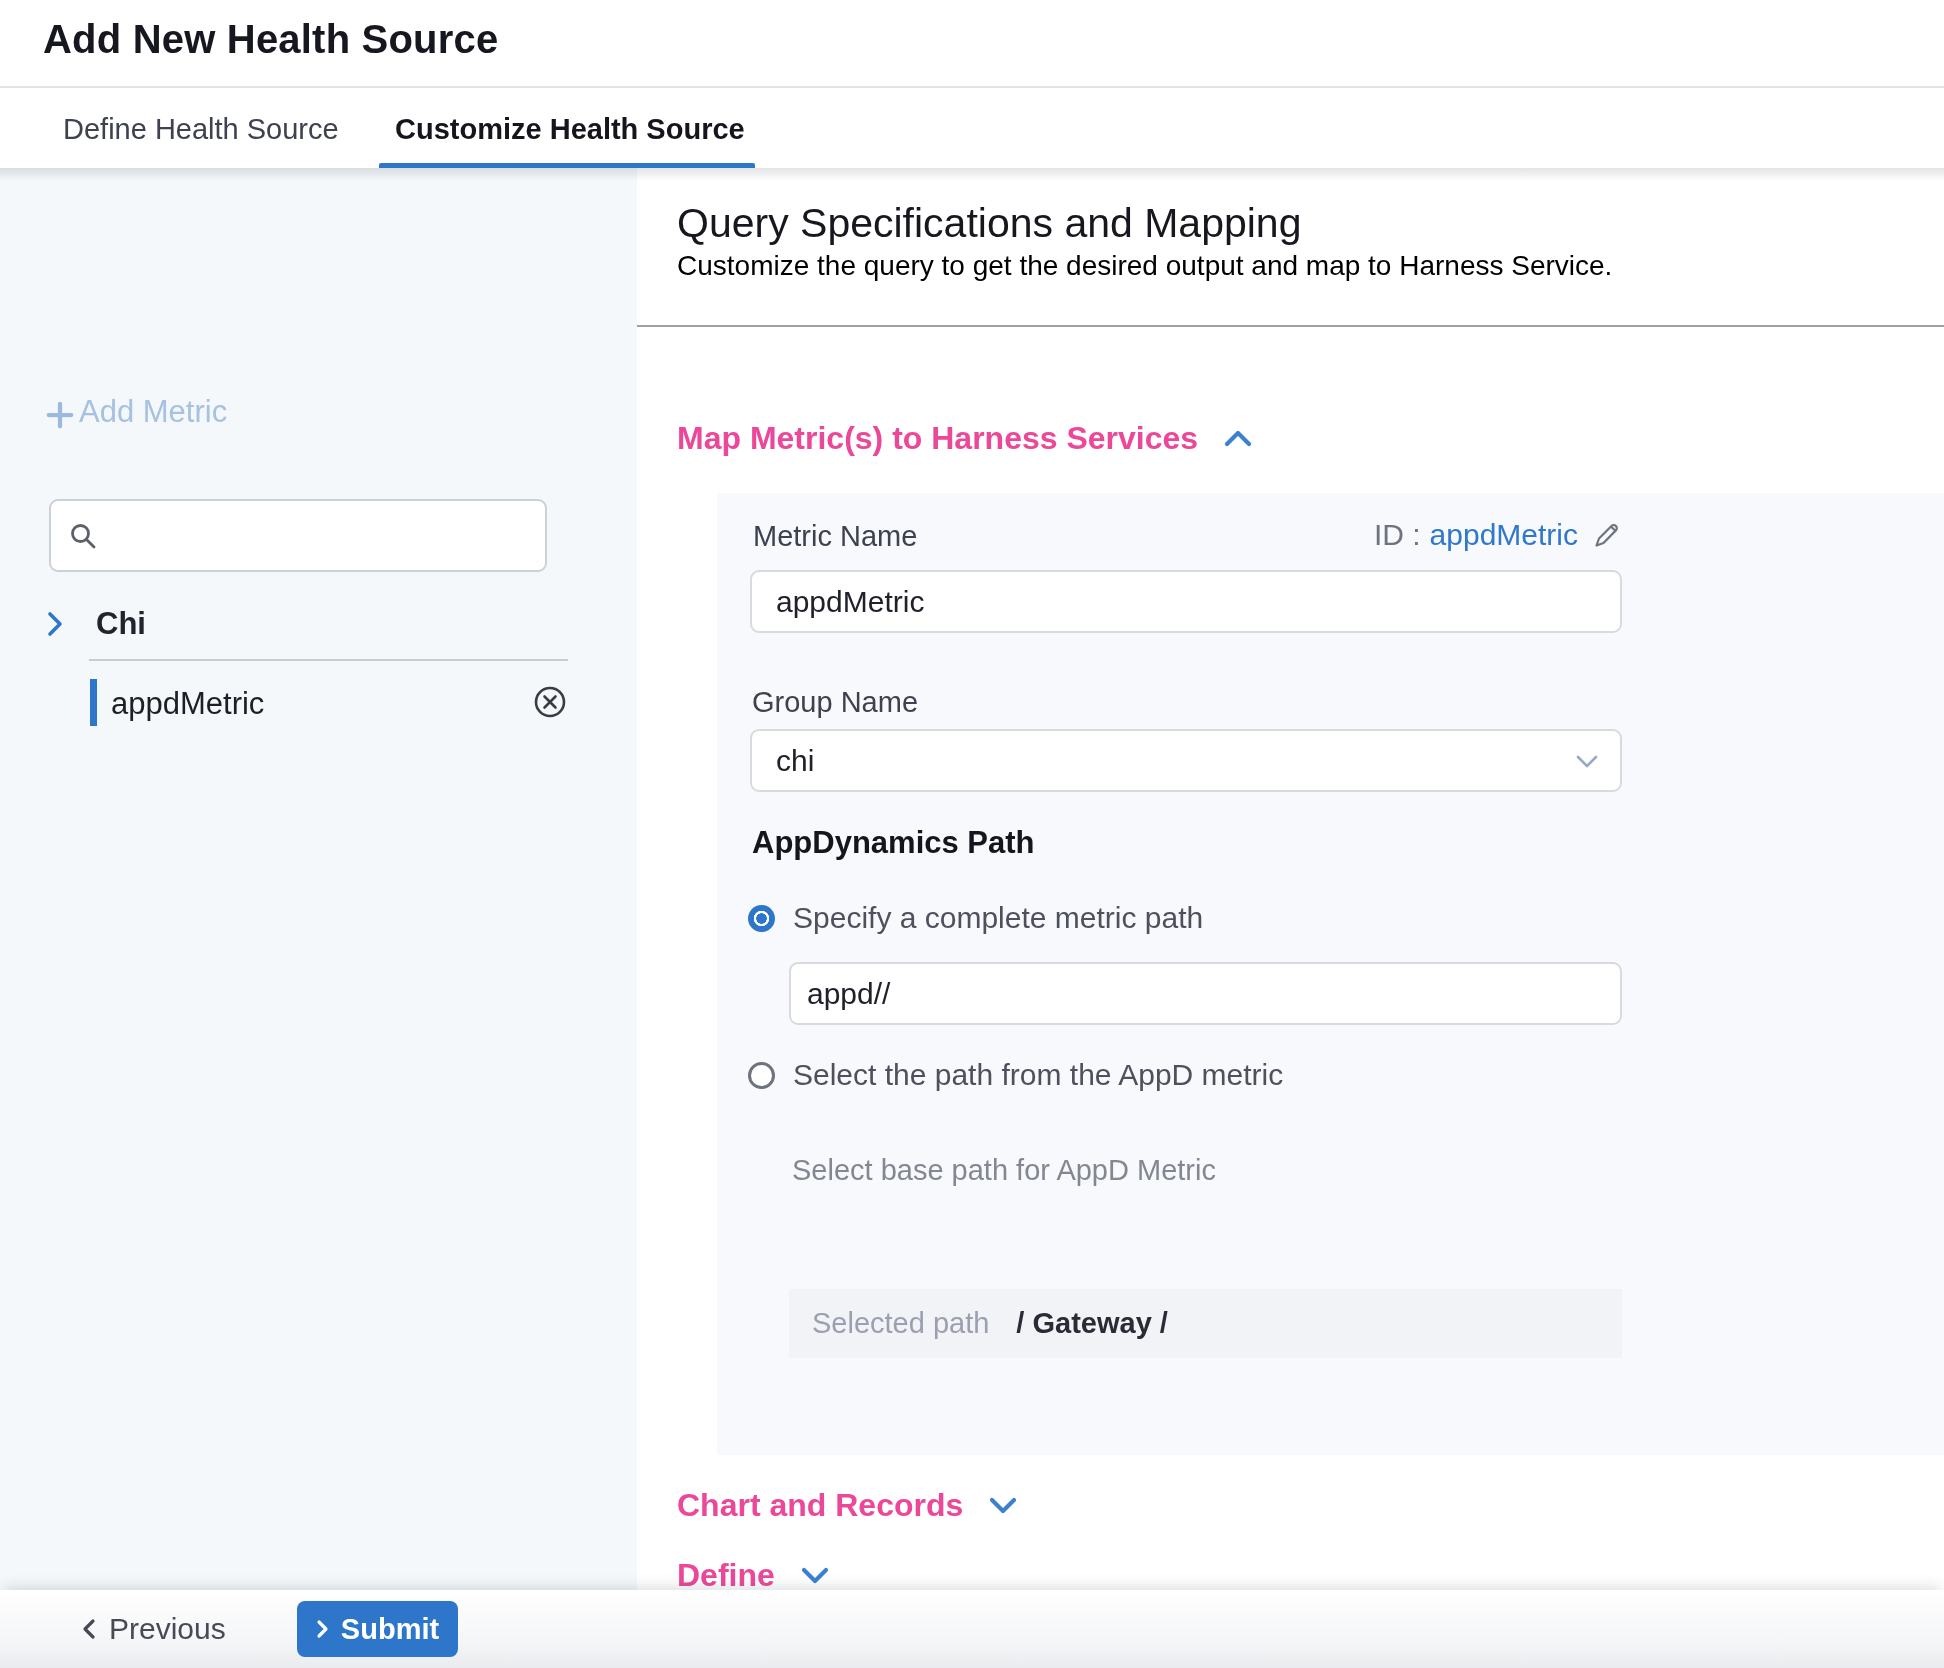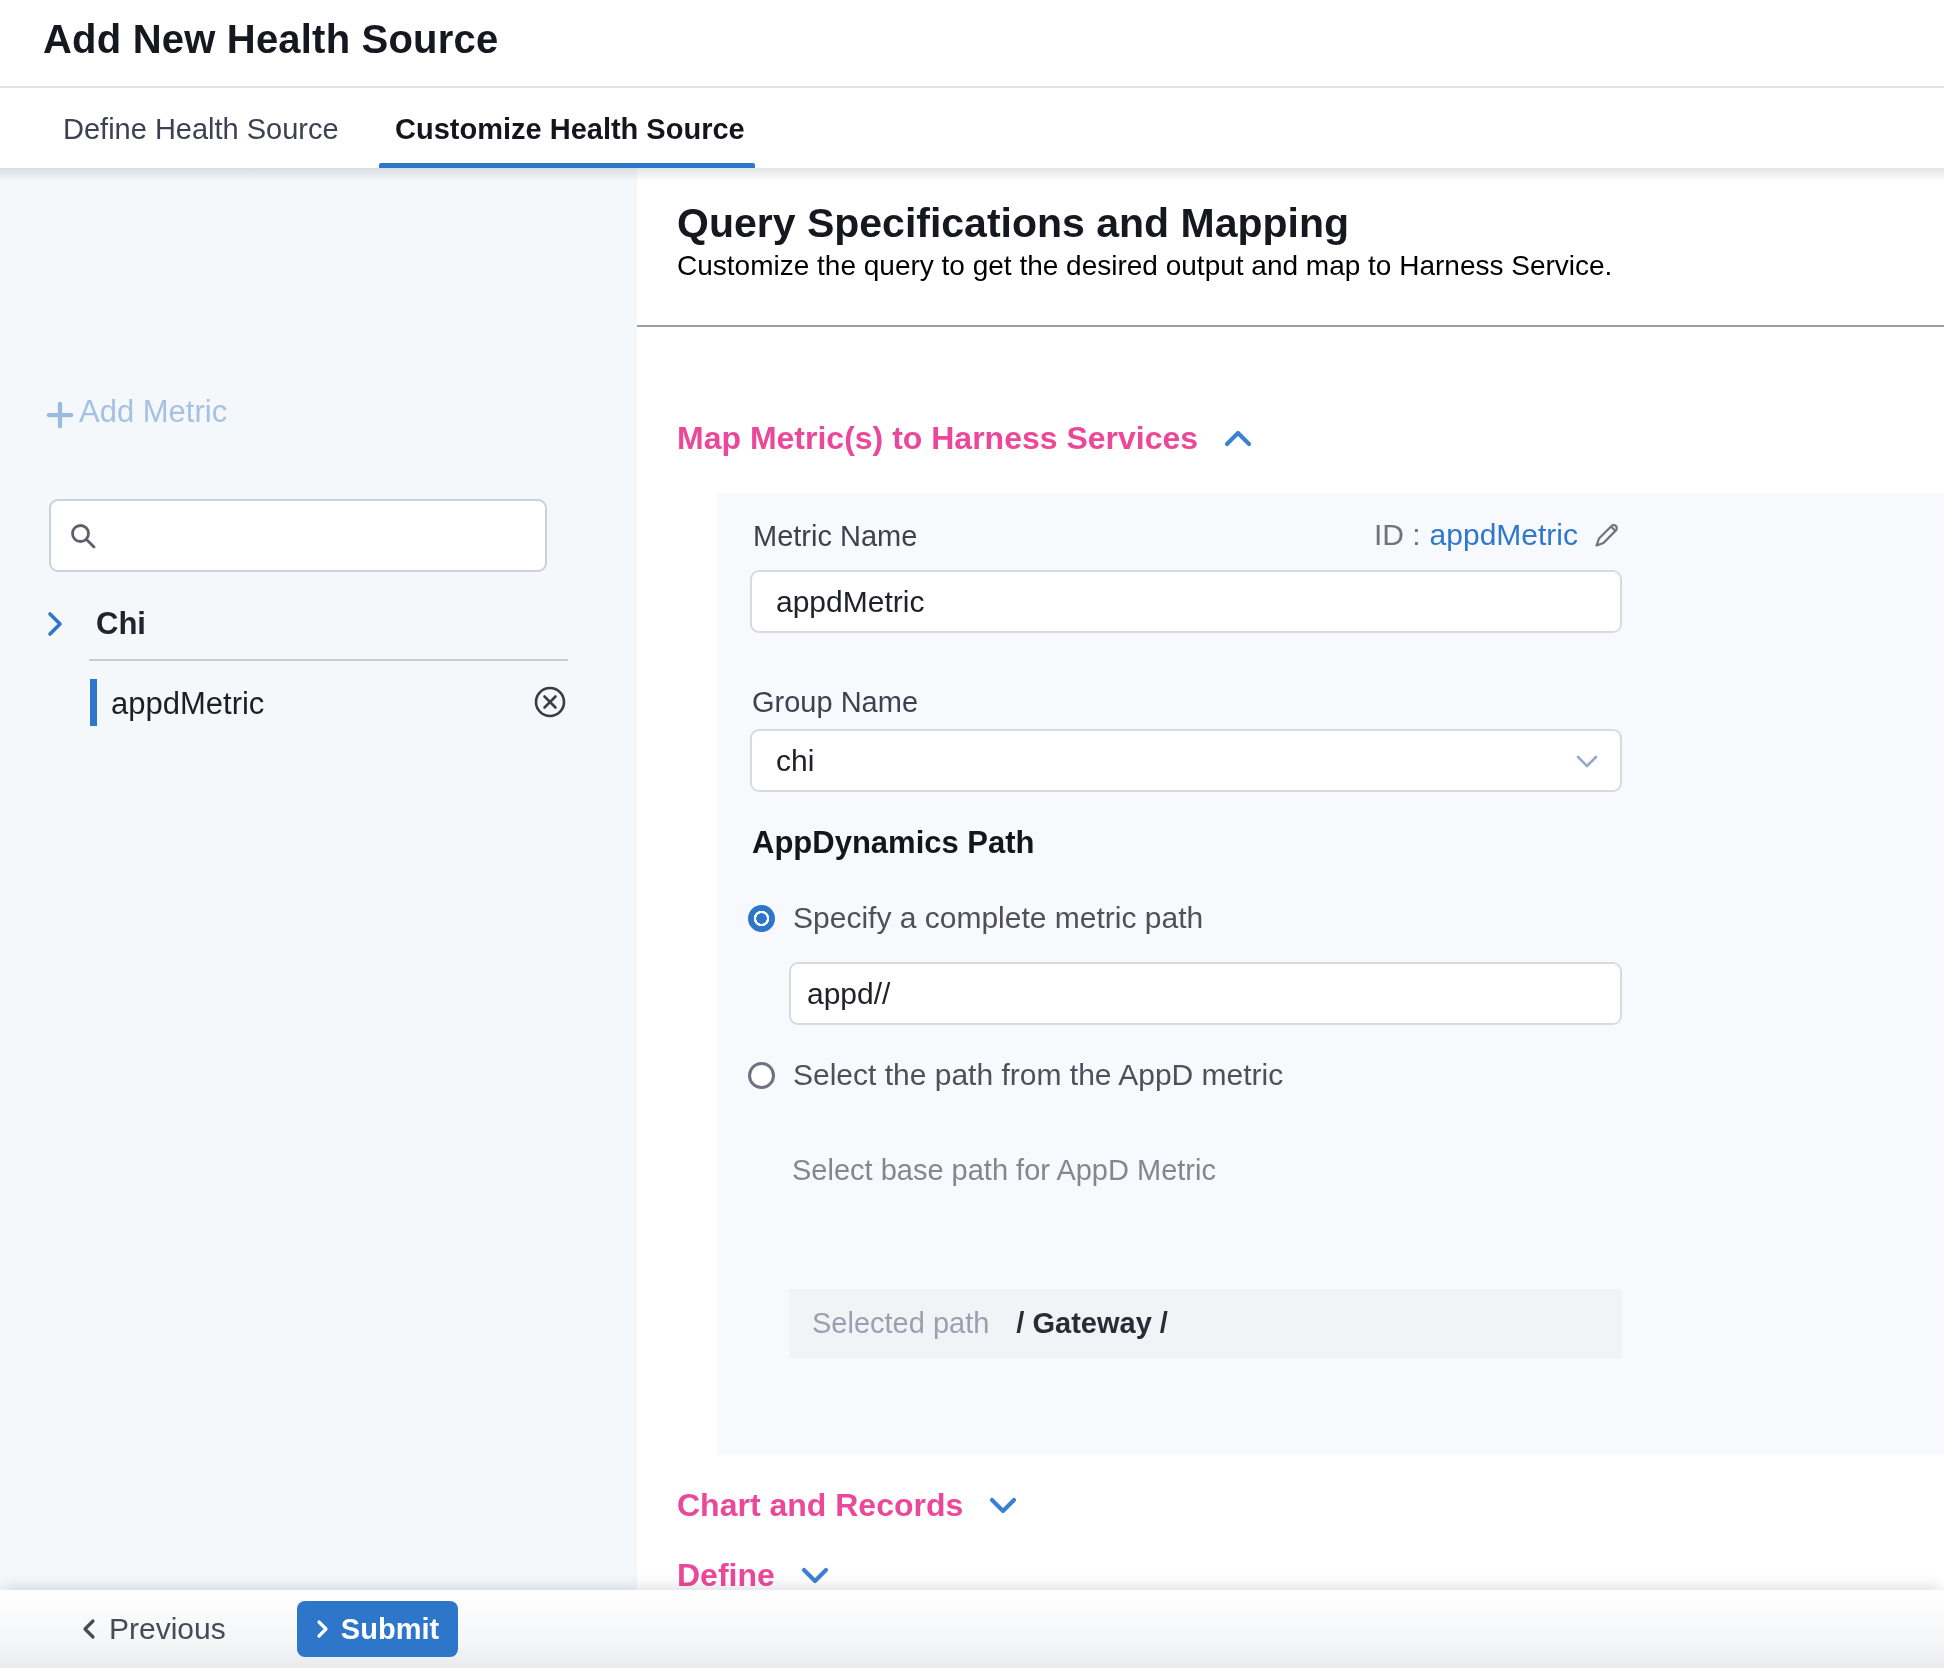--- a/index.html
+++ b/index.html
@@ -58,21 +58,21 @@
     font-size: 29px; font-family: "Liberation Sans", sans-serif; color: #2a2a33; background: transparent;
   }
   .group-row { position: absolute; left: 46px; top: 438px; display: flex; align-items: center; gap: 32px; cursor: pointer; }
   .group-row .gname { font-size: 31px; font-weight: 700; color: #23232d; }
   .group-divider { position: absolute; left: 89px; top: 491px; width: 479px; height: 2px; background: #c8cbd2; }
   .metric-row { position: absolute; left: 90px; top: 506px; width: 478px; height: 58px; cursor: pointer; }
   .metric-row .selbar { position: absolute; left: 0; top: 5px; width: 7px; height: 47px; }
   .metric-row .mname { position: absolute; left: 21px; top: 12px; font-size: 31px; color: #1e1e27; }
   .metric-row .del { position: absolute; right: 0px; top: 10px; width: 36px; height: 36px; cursor: pointer; }
   
-  .page-title { position: absolute; left: 677px; top: 200px; font-size: 41px; font-weight: 700; color: #17171f; }
+  .page-title { position: absolute; left: 677px; top: 200px; font-size: 41px; font-weight: 400; color: #17171f; }
   .page-sub { position: absolute; left: 677px; top: 250px; font-size: 28px; color: #000000; }
   .main-divider { position: absolute; left: 637px; top: 325px; width: 1307px; height: 2px; background: #9ba0a8; }
   .section-row { position: absolute; display: flex; align-items: center; gap: 26px; }
   .section-row .stitle { font-size: 32px; font-weight: 700; color: #ec4899; }
   .map-row { left: 677px; top: 420px; }
   .chart-row { left: 677px; top: 1487px; }
   .assign-row { left: 677px; top: 1557px; }
   .chev { display: block; cursor: pointer; }
   .card {
     position: absolute; left: 717px; top: 493px; width: 1227px; height: 962px;

